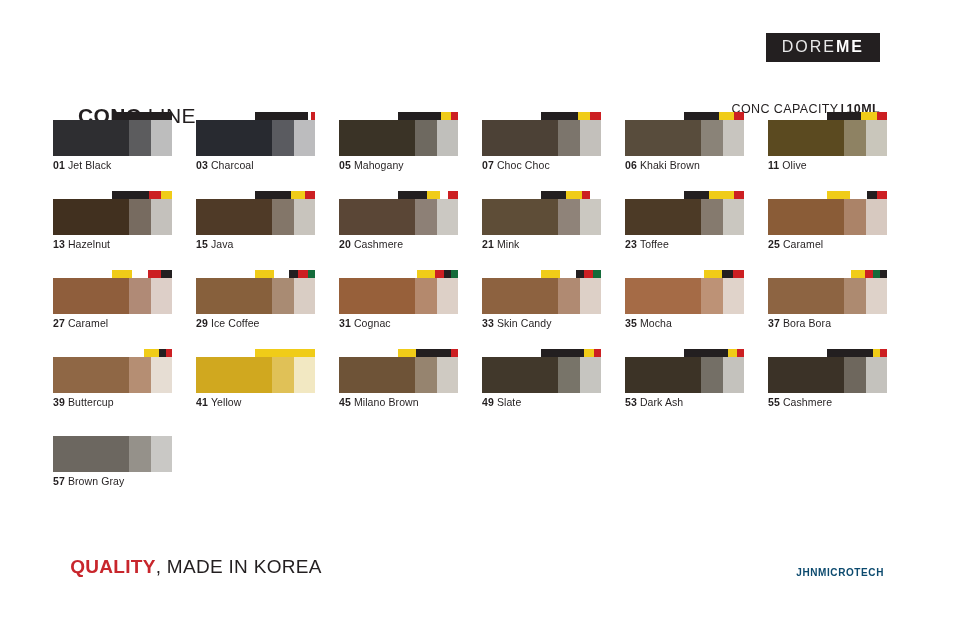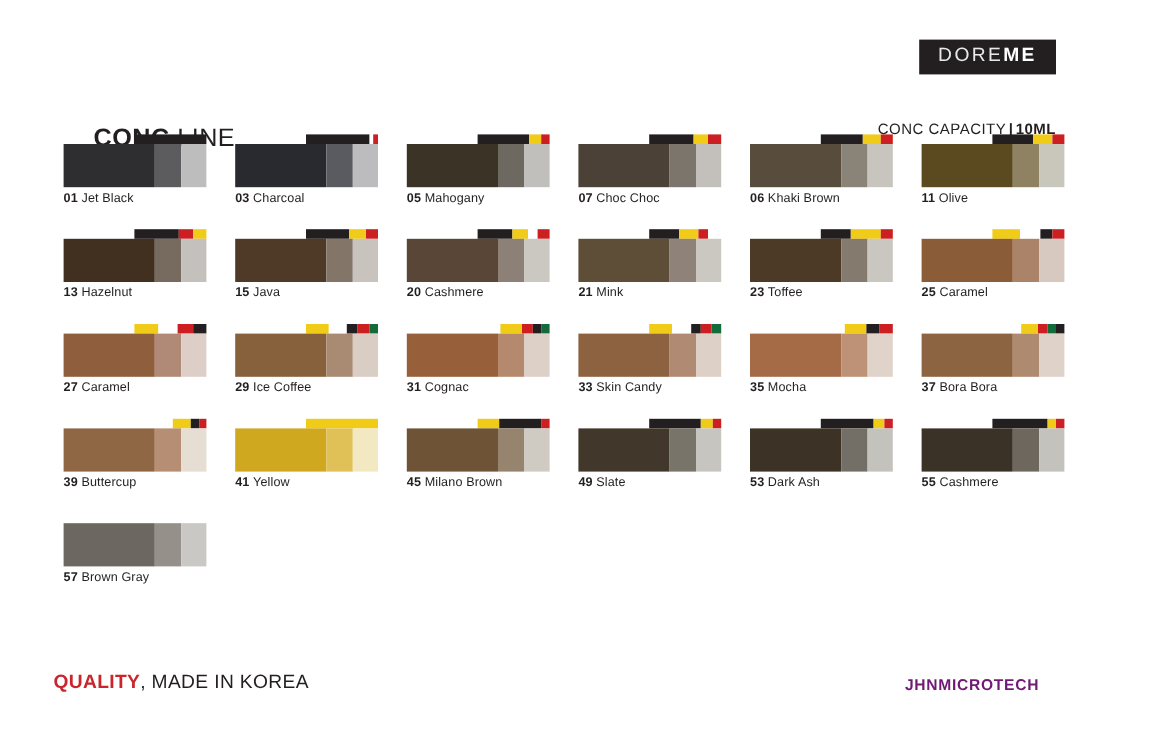--- a/index.html
+++ b/index.html
@@ -123,42 +123,42 @@
     font-weight: 800;
     margin-right: 3px;
   }
   .caption .nm {
     font-weight: 400;
   }
 
   
   .footer-left {
     position: absolute;
-    left: 35px;
+    left: 59px;
     bottom: 40px;
-    font-size: 16px;
+    font-size: 19px;
     letter-spacing: 0.3px;
     white-space: pre;
   }
   .footer-left .q {
     color: #c8262c;
     font-weight: 800;
   }
   .footer-left .rest {
     color: #231f20;
     font-weight: 400;
   }
   .footer-right {
     position: absolute;
-    right: 102px;
+    right: 84px;
     bottom: 40px;
-    font-size: 13px;
+    font-size: 10px;
     font-weight: 800;
     letter-spacing: 0.6px;
-    color: #701a75;
+    color: #0c4a6e;
   }
 </style>
 </head>
 <body>
 
 <div class="logo-wrap">
   <div class="logo">
     <span class="dore">DORE</span><span class="me">ME</span>
   </div>
 </div>

